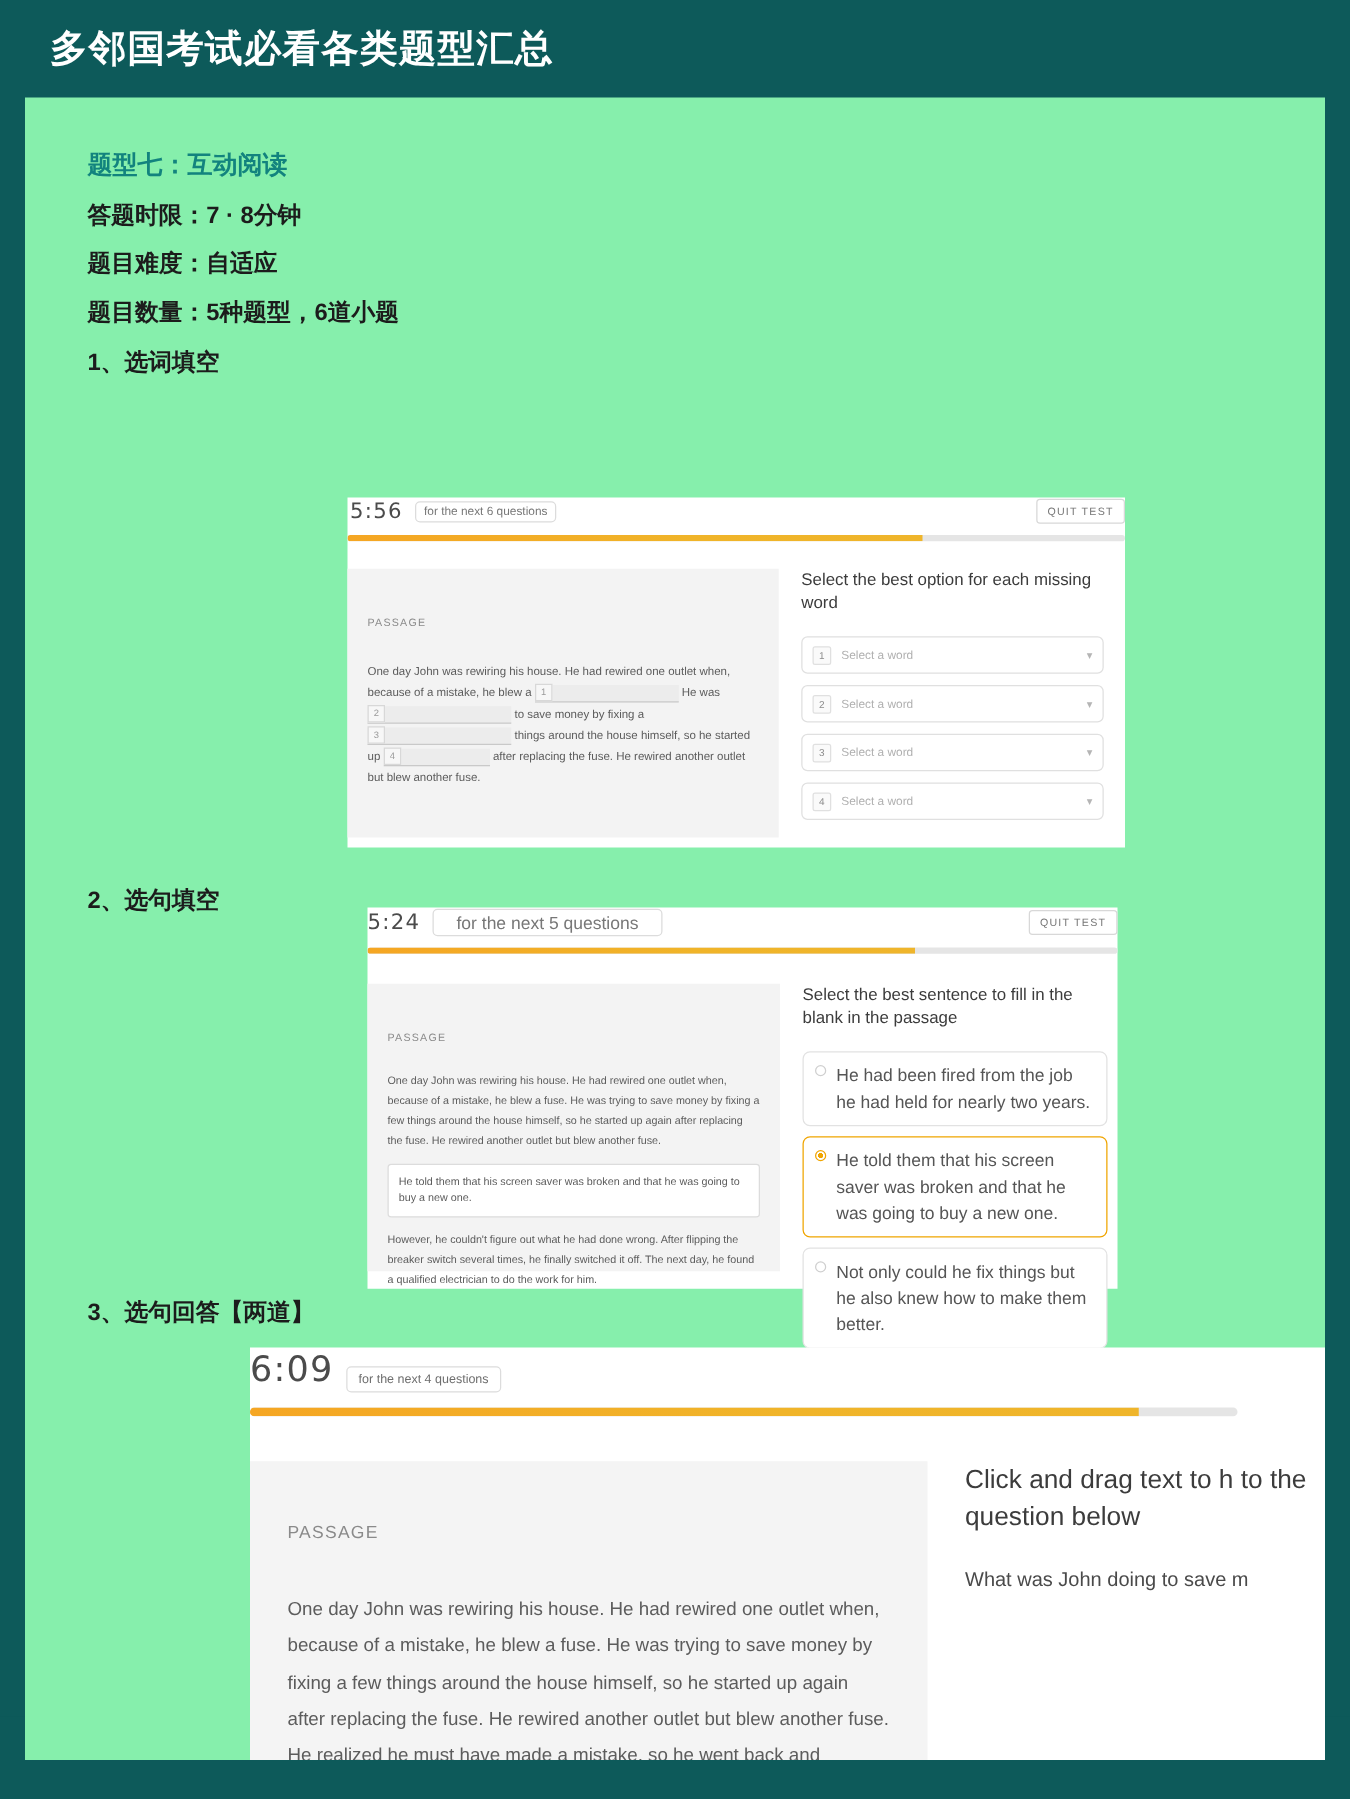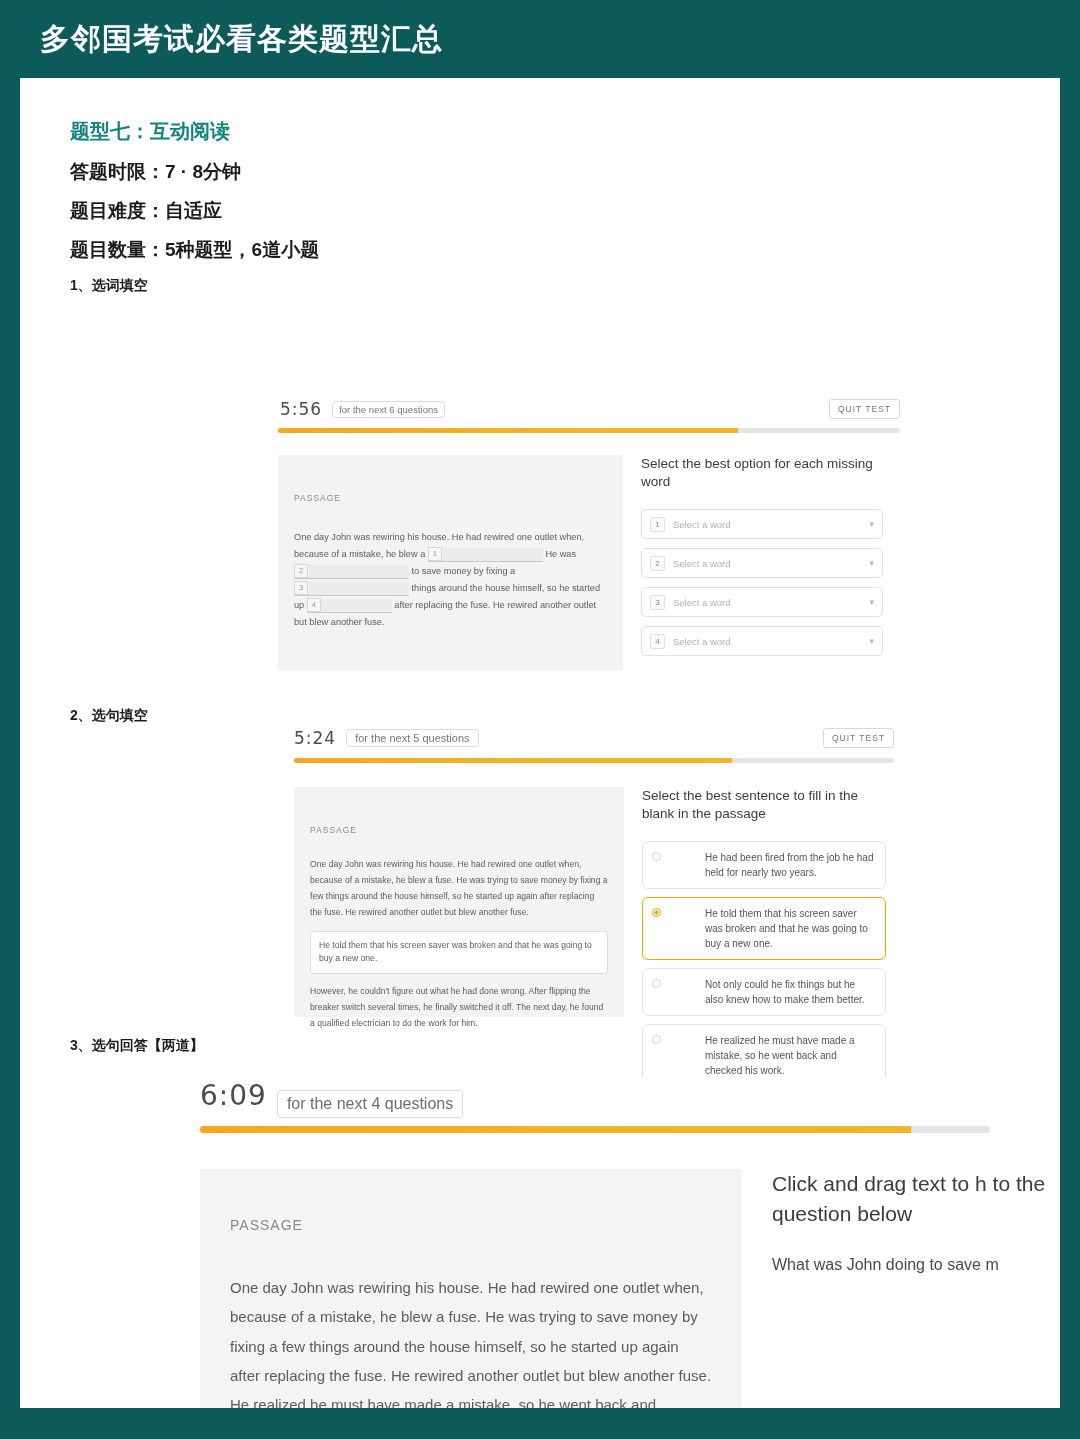--- a/index.html
+++ b/index.html
@@ -28,42 +28,42 @@
     padding-left: 20px;
     box-sizing: border-box;
   }
   .banner-title {
     color: #ffffff;
     font-size: 30px;
     font-weight: bold;
     letter-spacing: 1px;
   }
   .sheet {
-    background: #ffffff;
+    background: #86efac;
     width: 1040px;
     height: 1330px;
     box-sizing: border-box;
     padding: 40px 50px;
     overflow: hidden;
     position: relative;
   }
   .sec-title {
     color: #12837e;
     font-size: 20px;
     font-weight: bold;
     margin: 0 0 14px 0;
   }
   .meta-line {
     font-size: 19px;
     color: #1c1c1c;
     margin: 0 0 13px 0;
     font-weight: bold;
   }
   .item-label {
-    font-size: 14px;
+    font-size: 19px;
     color: #1c1c1c;
     font-weight: bold;
     margin: 14px 0 0 0;
   }
 
   
   .shot {
     background: #ffffff;
     position: relative;
     box-sizing: border-box;
@@ -229,54 +229,54 @@
   
   #shot2 {
     position: absolute;
     left: 274px;
     top: 648px;
     width: 600px;
     height: 305px;
   }
   #shot2 .shot-top { height: 24px; margin-bottom: 8px; }
   #shot2 .timer { font-size: 17px; }
-  #shot2 .pill { font-size: 11px; padding: 2px 8px; }
+  #shot2 .pill { font-size: 14px; padding: 2px 18px; }
   #shot2 .quit { font-size: 8.5px; padding: 4px 8px; }
   #shot2 .progress { height: 5px; margin-bottom: 24px; }
   #shot2 .passage { width: 330px; height: 230px; padding: 14px 16px; }
   #shot2 .passage-tag { font-size: 8.5px; }
   #shot2 .passage-text { font-size: 8.6px; margin-top: 22px; }
   #shot2 .inserted {
     border: 1px solid #dcdcdc;
     background: #fff;
     border-radius: 3px;
     padding: 7px 8px;
     font-size: 8.6px;
     color: #5c5c5c;
     line-height: 1.6;
     margin: 10px 0;
   }
   #shot2 .right-col { width: 262px; padding-left: 18px; }
   #shot2 .prompt { font-size: 13.5px; line-height: 1.35; margin-bottom: 18px; }
   #shot2 .opt { padding: 8px 9px; margin-bottom: 8px; }
   #shot2 .radio { width: 9px; height: 9px; margin-right: 8px; margin-top: 2px; }
-  #shot2 .opt-text { font-size: 10px; margin-left: 36px; }
+  #shot2 .opt-text { font-size: 14px; }
 
   
   #shot3 {
     position: absolute;
     left: 180px;
     top: 1000px;
     width: 860px;
     height: 340px;
     overflow: hidden;
   }
   #shot3 .shot-top { height: 34px; margin-bottom: 14px; }
   #shot3 .timer { font-size: 28px; color: #4b4b4b; }
-  #shot3 .pill { font-size: 16px; padding: 4px 9px; color: #6e6e6e; margin-top: 17px; }
+  #shot3 .pill { font-size: 10px; padding: 4px 9px; color: #6e6e6e; margin-top: 17px; }
   #shot3 .progress { height: 7px; margin-bottom: 36px; width: 790px;}
   #shot3 .passage { width: 542px; height: 248px; padding: 24px 30px; background: #f4f4f4; }
   #shot3 .passage-tag { font-size: 14px; }
   #shot3 .passage-text { font-size: 15px; margin-top: 40px; line-height: 1.95; }
   #shot3 .right-col { width: 310px; padding-left: 30px; }
   #shot3 .prompt { font-size: 21px; line-height: 1.45; margin-bottom: 26px; color: #3c3c3c; }
   #shot3 .question { font-size: 16px; color: #4a4a4a; margin-bottom: 18px; }
   #shot3 .drop-zone {
     border: 1px solid #e0e0e0;
     border-radius: 6px;

